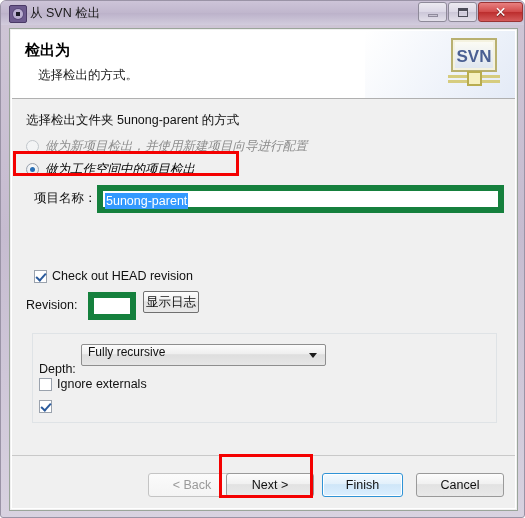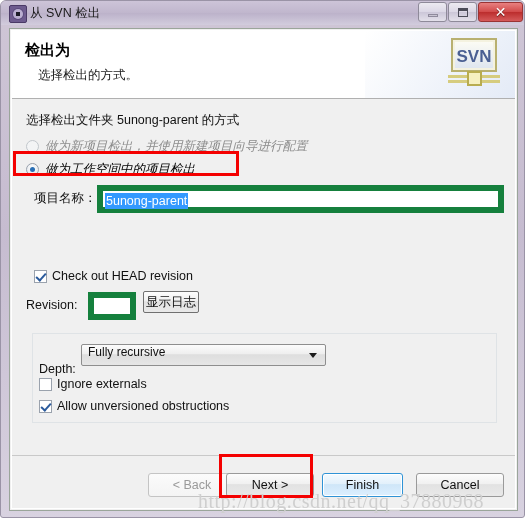--- a/index.html
+++ b/index.html
@@ -261,32 +261,30 @@
         <span class="arrow"></span>
       </div>
 
       <div class="cbx-row" style="left:27px;top:277px;">
         <span class="cbx"></span>
         <span class="cbx-label">Ignore externals</span>
       </div>
 
       <div class="cbx-row" style="left:27px;top:299px;">
         <span class="cbx on"></span>
-        <span class="cbx-label">Allow unversioned obstructions</span>
       </div>
     </div>
 
     <div class="btnbar">
       <div class="sep" style="left:0;top:4px;width:503px;"></div>
       <div class="pbtn disabled" style="left:120px;top:22px;width:88px;height:24px;">&lt; Back</div>
       <div class="pbtn" style="left:214px;top:22px;width:88px;height:24px;">Next &gt;</div>
       <div class="pbtn default" style="left:310px;top:22px;width:81px;height:24px;">Finish</div>
       <div class="pbtn" style="left:404px;top:22px;width:88px;height:24px;">Cancel</div>
     </div>
 
   </div>
   </div>
 
   <div class="redbox" style="left:12px;top:150px;width:226px;height:25px;"></div>
   <div class="redbox" style="left:218px;top:453px;width:94px;height:44px;"></div>
 
-  <div class="watermark">http://blog.csdn.net/qq_37880968</div>
 </div>
 
 </body></html>

